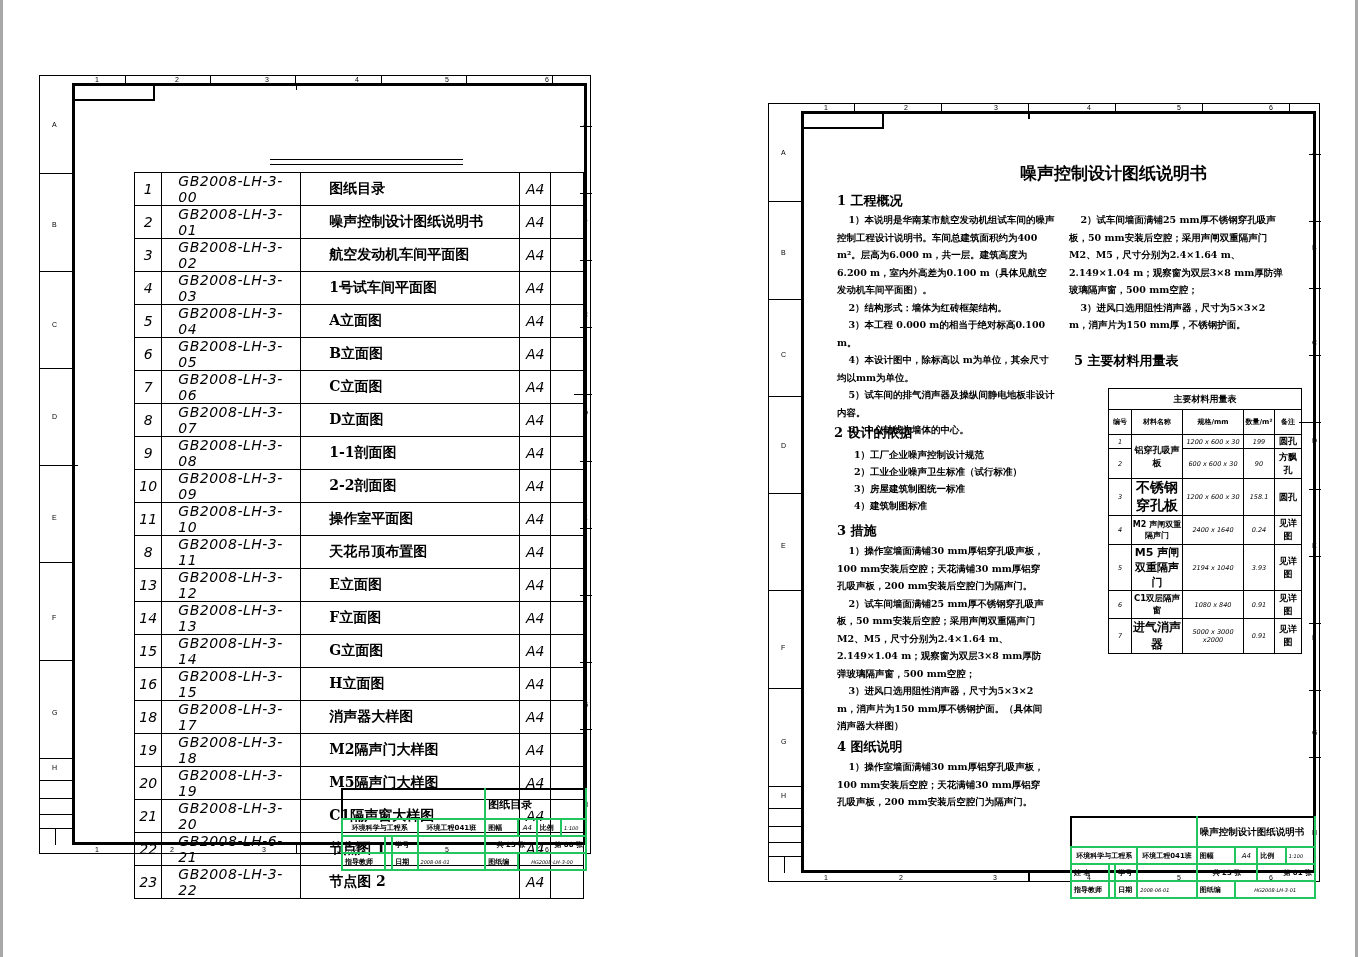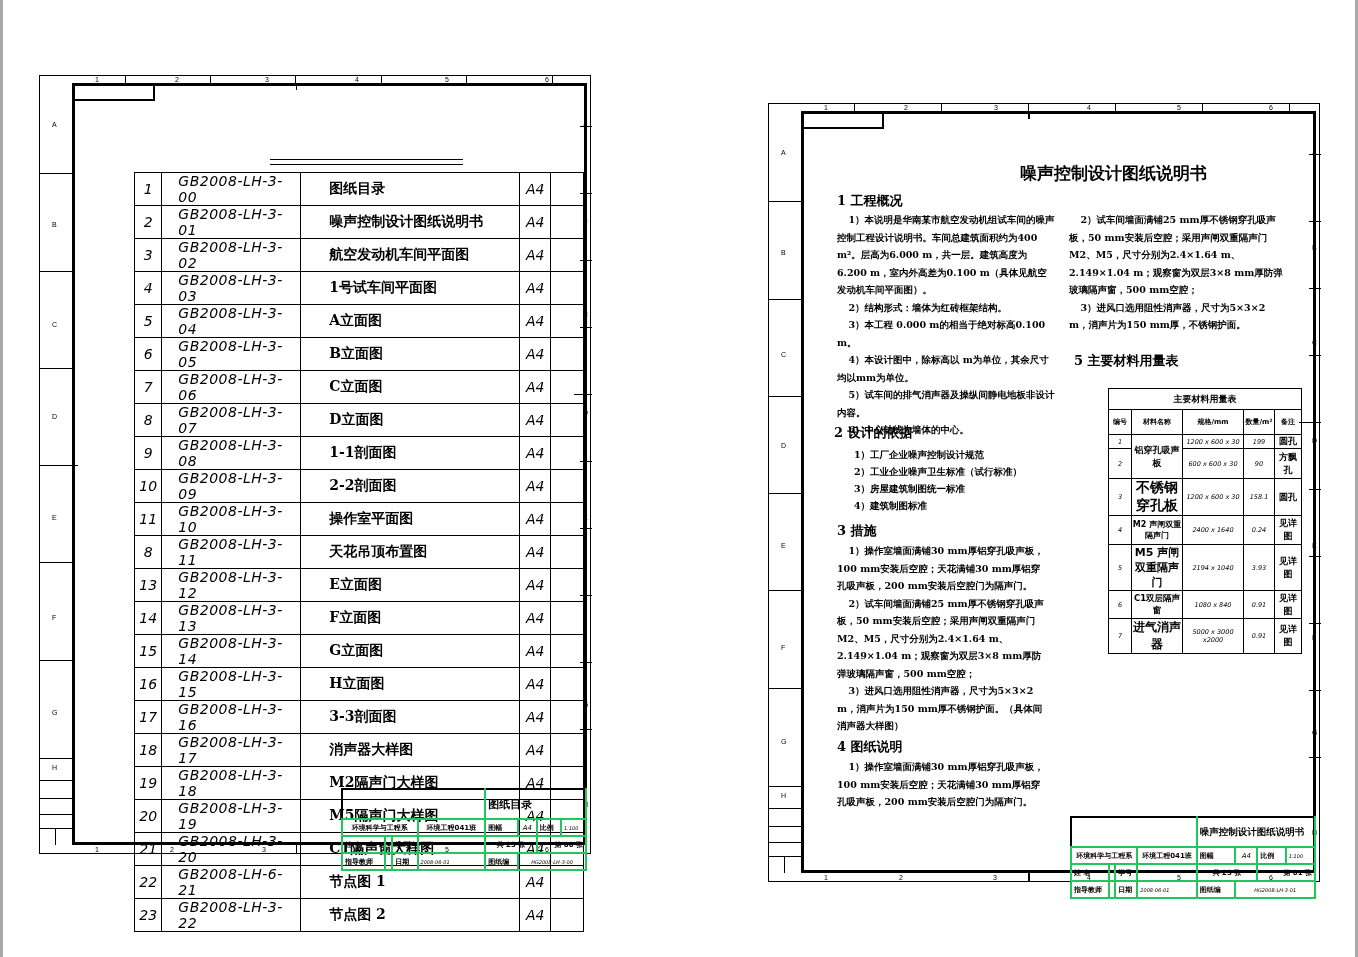--- a/index.html
+++ b/index.html
@@ -238,27 +238,20 @@
             <td class="c-no">15</td>
             <td class="c-code">GB2008-LH-3-14</td>
             <td class="c-name">G立面图</td>
             <td class="c-size">A4</td>
             <td class="c-rem"></td>
           </tr>
       <tr>
             <td class="c-no">16</td>
             <td class="c-code">GB2008-LH-3-15</td>
             <td class="c-name">H立面图</td>
-            <td class="c-size">A4</td>
-            <td class="c-rem"></td>
-          </tr>
-      <tr>
-            <td class="c-no">17</td>
-            <td class="c-code">GB2008-LH-3-16</td>
-            <td class="c-name">3-3剖面图</td>
             <td class="c-size">A4</td>
             <td class="c-rem"></td>
           </tr>
       <tr>
             <td class="c-no">18</td>
             <td class="c-code">GB2008-LH-3-17</td>
             <td class="c-name">消声器大样图</td>
             <td class="c-size">A4</td>
             <td class="c-rem"></td>
           </tr>

